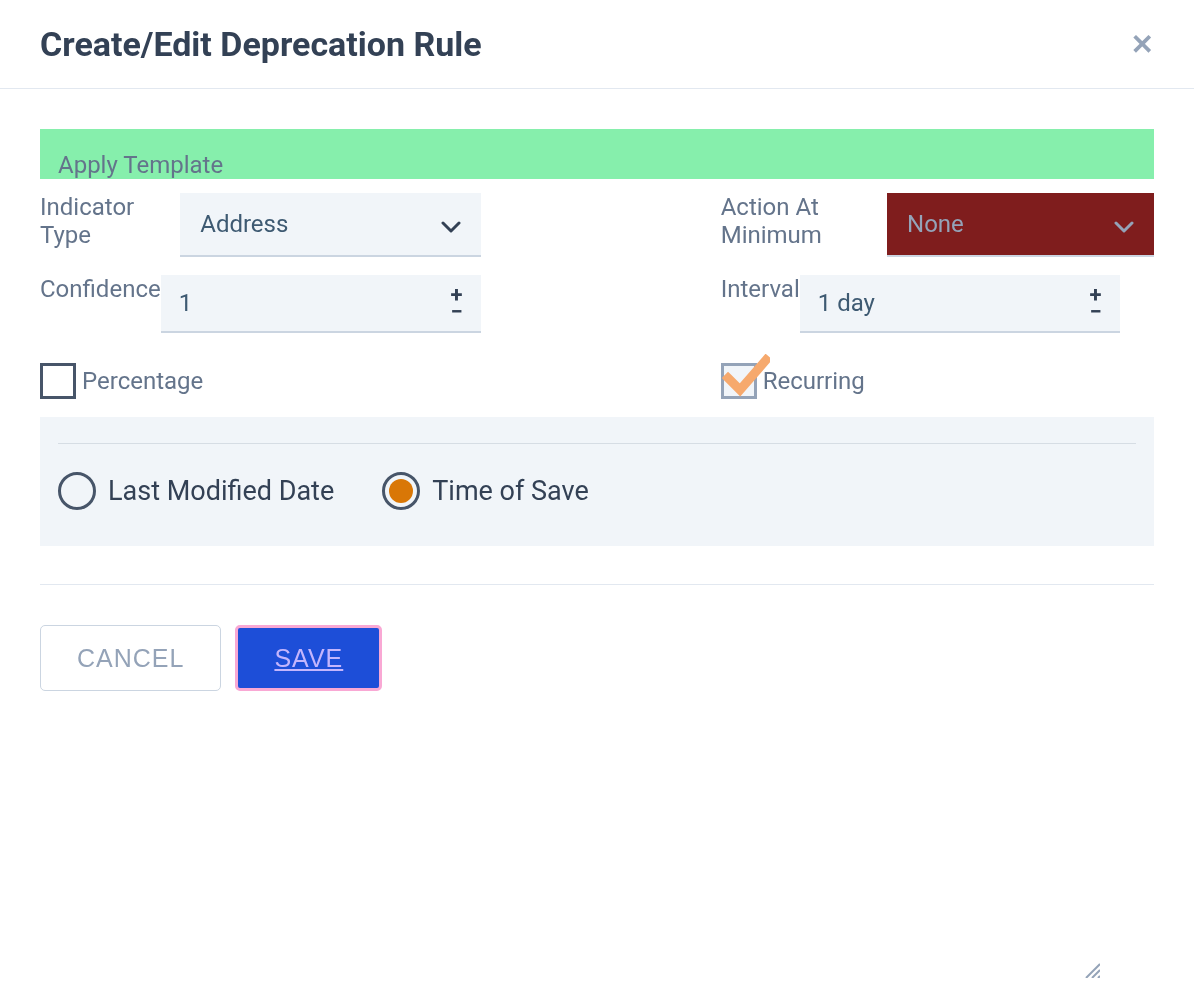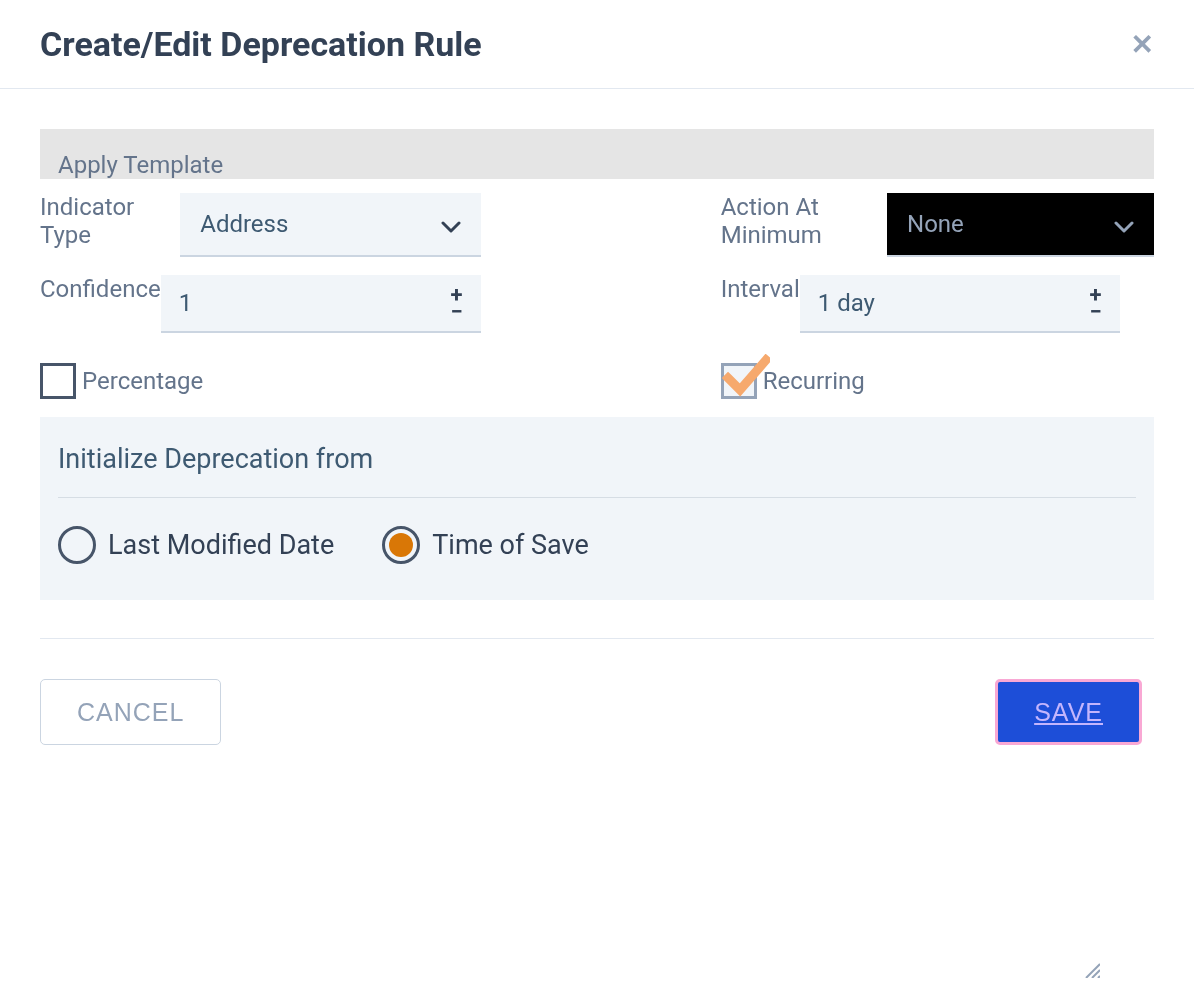--- a/index.html
+++ b/index.html
@@ -31,21 +31,21 @@
     .close-icon {
       color: #94a3b8;
       font-size: 28px;
       cursor: pointer;
       font-weight: bold;
     }
     .modal-body {
       padding: 40px 40px 20px 40px;
     }
     .template-section {
-      background: #e5e5e5;
+      background: #86efac;
       padding: 22px 18px 0 18px;
       margin-bottom: 12px;
     }
     .label {
       font-size: 24px;
       color: #64748b;
       margin-bottom: 14px;
       display: block;
     }
     .select-wrap {
@@ -205,21 +205,21 @@
     }
     .radio-label {
       font-size: 27px;
       color: #334155;
     }
     .modal-footer {
       border-top: 1px solid #e2e8f0;
       margin: 18px 40px 0 40px;
       padding: 40px 12px 30px 0;
       display: flex;
-      justify-content: space-between;
+      justify-content: flex-start;
       gap: 14px;
     }
     .btn {
       height: 66px;
       padding: 0 36px;
       font-size: 25px;
       font-weight: 500;
       letter-spacing: 1px;
       border-radius: 5px;
       cursor: pointer;
@@ -280,21 +280,21 @@
           <span class="chevron-down">
             <svg viewBox="0 0 20 12">
                   <path d="M2 2 L10 10 L18 2" stroke="#334155" stroke-width="3" fill="none" stroke-linecap="round" stroke-linejoin="round"></path>
                 </svg>
           </span>
         </div>
       </div>
 
       <div class="form-field">
         <span class="label">Action At Minimum</span>
-        <div class="select-wrap field-select" style="background:#000000">
+        <div class="select-wrap field-select" style="background:#7f1d1d">
           <span class="select-value placeholder">None</span>
           <span class="chevron-down">
             <svg viewBox="0 0 20 12">
                   <path d="M2 2 L10 10 L18 2" stroke="#94a3b8" stroke-width="3" fill="none" stroke-linecap="round" stroke-linejoin="round"></path>
                 </svg>
           </span>
         </div>
       </div>
 
       <div class="form-field">
@@ -329,21 +329,20 @@
           <svg class="checkmark-svg" viewBox="0 0 48 44">
             <path d="M6 24 L18 36 L44 6" stroke="#f6a96d" stroke-width="9" fill="none" stroke-linecap="square"></path>
           </svg>
         </div>
         <span class="checkbox-label">Recurring</span>
       </div>
 
     </div>
 
     <div class="init-section">
-      <div class="init-title">Initialize Deprecation from</div>
       <hr class="init-divider">
       <div class="radio-row">
         <div class="radio-option">
           <div class="radio-circle"></div>
           <span class="radio-label">Last Modified Date</span>
         </div>
         <div class="radio-option">
           <div class="radio-circle selected"></div>
           <span class="radio-label">Time of Save</span>
         </div>

